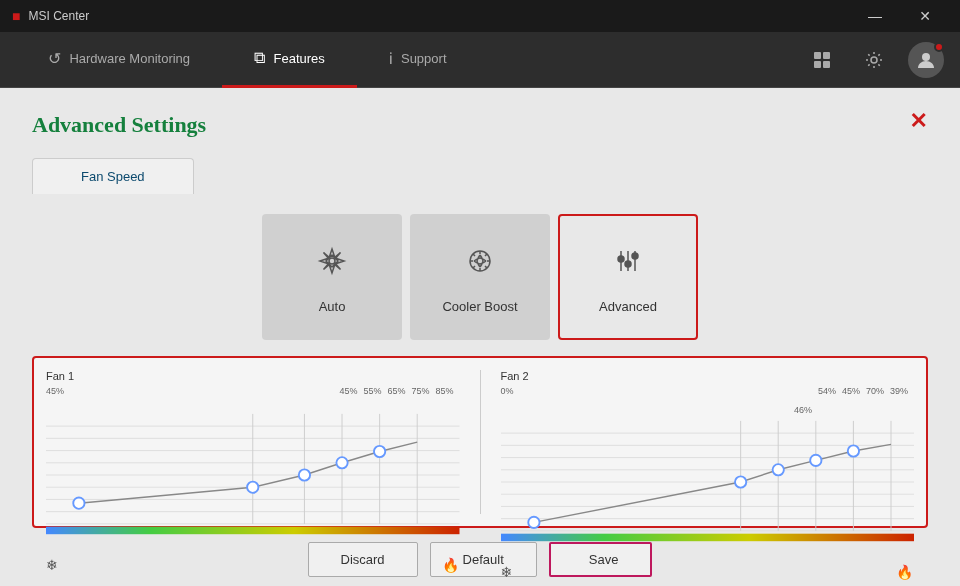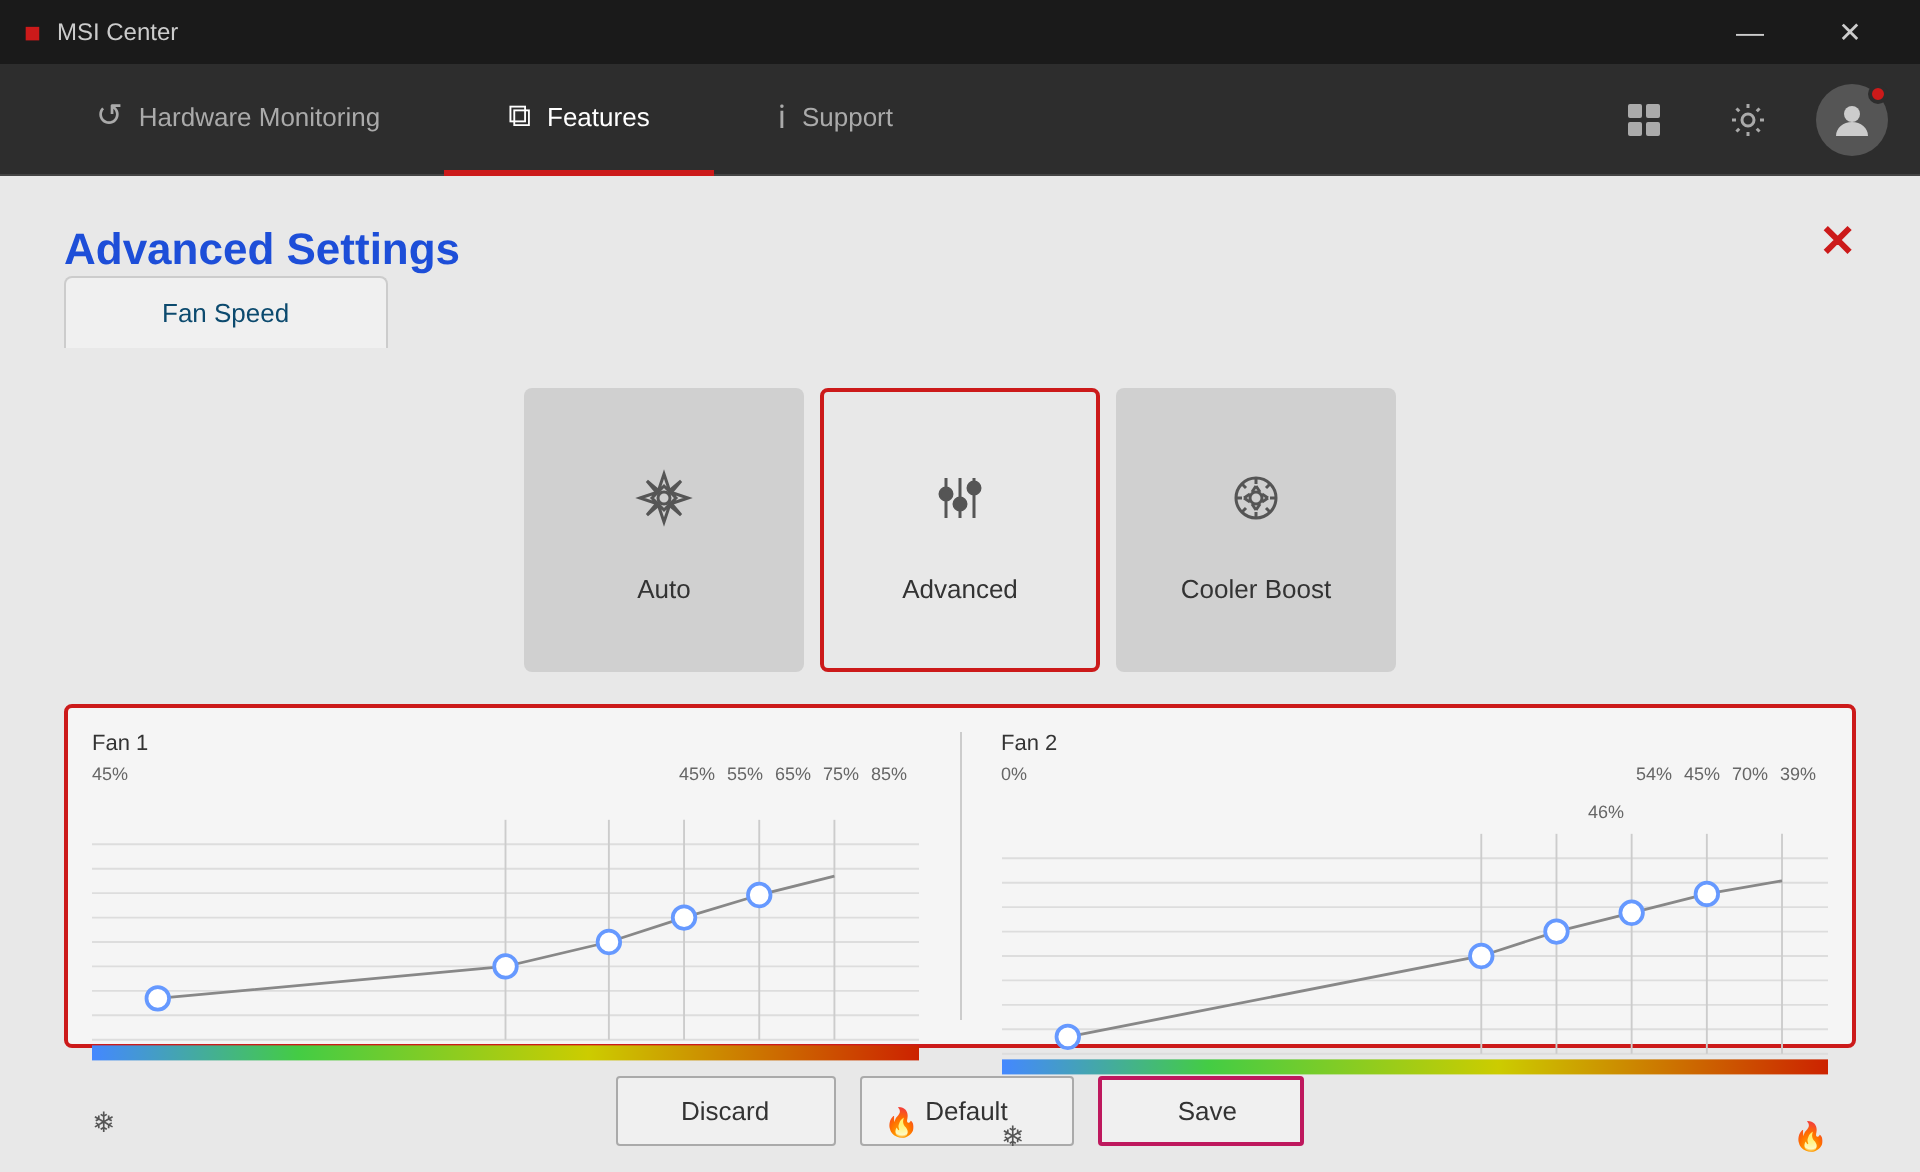--- a/index.html
+++ b/index.html
@@ -118,21 +118,23 @@
     .main {
       background: #e8e8e8;
       height: calc(586px - 32px - 56px);
       padding: 24px 32px;
       position: relative;
     }
 
     .page-title {
       font-size: 22px;
       font-weight: 600;
-      color: #1d4ed8;
+      color: #15803d;
+      margin-bottom: 20px;
+      font-family: Liberation Serif, serif;
     }
 
     .close-x {
       position: absolute;
       top: 20px;
       right: 32px;
       font-size: 22px;
       color: #cc1a1a;
       cursor: pointer;
       font-weight: bold;
@@ -161,21 +163,21 @@
 
     
     .mode-selection {
       display: flex;
       gap: 8px;
       margin-bottom: 16px;
       justify-content: center;
     }
     .mode-card {
       width: 140px;
-      height: 142px;
+      height: 126px;
       background: #d0d0d0;
       border-radius: 4px;
       display: flex;
       flex-direction: column;
       align-items: center;
       justify-content: center;
       gap: 10px;
       cursor: pointer;
       border: 2px solid transparent;
       font-size: 13px;
@@ -328,33 +330,20 @@
           <path d="M8 20 L17 17 L14 20 L17 23 Z"></path>
           <path d="M32 20 L23 23 L26 20 L23 17 Z"></path>
           <path d="M11.5 11.5 L18 17 L14.5 14.5 L17 18 Z"></path>
           <path d="M28.5 28.5 L22 23 L25.5 25.5 L23 22 Z"></path>
           <path d="M11.5 28.5 L17 22 L14.5 25.5 L18 23 Z"></path>
           <path d="M28.5 11.5 L23 18 L25.5 14.5 L22 17 Z"></path>
           <circle cx="20" cy="20" r="3"></circle>
         </svg>
       </div>
       <span>Auto</span>
-    </div>
-    <div class="mode-card selected">
-      <div class="mode-icon">
-        <svg width="40" height="40" viewBox="0 0 40 40" fill="none" stroke="#555" stroke-width="1.5">
-          <line x1="13" y1="10" x2="13" y2="30"></line>
-          <line x1="20" y1="10" x2="20" y2="30"></line>
-          <line x1="27" y1="10" x2="27" y2="30"></line>
-          <circle cx="13" cy="18" r="3" fill="#555" stroke="#555"></circle>
-          <circle cx="20" cy="23" r="3" fill="#555" stroke="#555"></circle>
-          <circle cx="27" cy="15" r="3" fill="#555" stroke="#555"></circle>
-        </svg>
-      </div>
-      <span>Advanced</span>
     </div>
     <div class="mode-card">
       <div class="mode-icon">
         <svg width="40" height="40" viewBox="0 0 40 40" fill="none" stroke="#555" stroke-width="1.5">
           <circle cx="20" cy="20" r="10"></circle>
           <line x1="20" y1="10" x2="20" y2="13"></line>
           <line x1="20" y1="27" x2="20" y2="30"></line>
           <line x1="10" y1="20" x2="13" y2="20"></line>
           <line x1="27" y1="20" x2="30" y2="20"></line>
           <line x1="12.9" y1="12.9" x2="15" y2="15"></line>
@@ -367,20 +356,33 @@
           <line x1="20" y1="26" x2="22" y2="23"></line>
           <line x1="20" y1="26" x2="18" y2="23"></line>
           <line x1="14" y1="20" x2="17" y2="18"></line>
           <line x1="14" y1="20" x2="17" y2="22"></line>
           <line x1="26" y1="20" x2="23" y2="18"></line>
           <line x1="26" y1="20" x2="23" y2="22"></line>
         </svg>
       </div>
       <span>Cooler Boost</span>
     </div>
+    <div class="mode-card selected">
+      <div class="mode-icon">
+        <svg width="40" height="40" viewBox="0 0 40 40" fill="none" stroke="#555" stroke-width="1.5">
+          <line x1="13" y1="10" x2="13" y2="30"></line>
+          <line x1="20" y1="10" x2="20" y2="30"></line>
+          <line x1="27" y1="10" x2="27" y2="30"></line>
+          <circle cx="13" cy="18" r="3" fill="#555" stroke="#555"></circle>
+          <circle cx="20" cy="23" r="3" fill="#555" stroke="#555"></circle>
+          <circle cx="27" cy="15" r="3" fill="#555" stroke="#555"></circle>
+        </svg>
+      </div>
+      <span>Advanced</span>
+    </div>
   </div>
 
   <div class="fans-container">
 
     <div class="fan-chart">
       <div class="fan-label">Fan 1</div>
       <div style="font-size:9px;color:#666;display:flex;gap:0;margin-bottom:14px;">
         <span style="flex:0 0 24px;">45%</span>
         <span style="flex:1;"></span>
         <span style="flex:0 0 24px;">45%</span>

